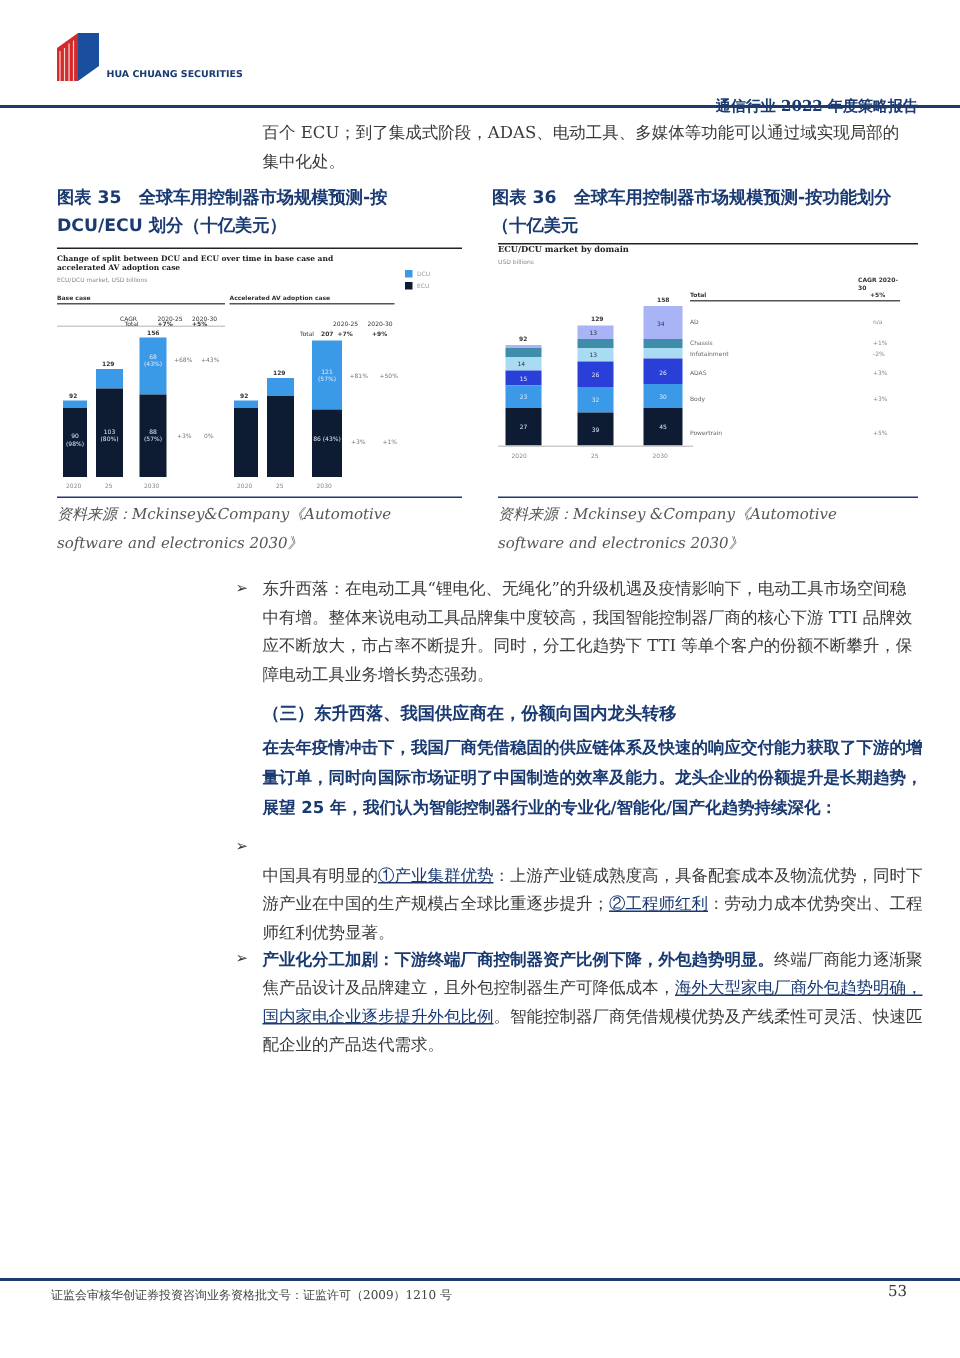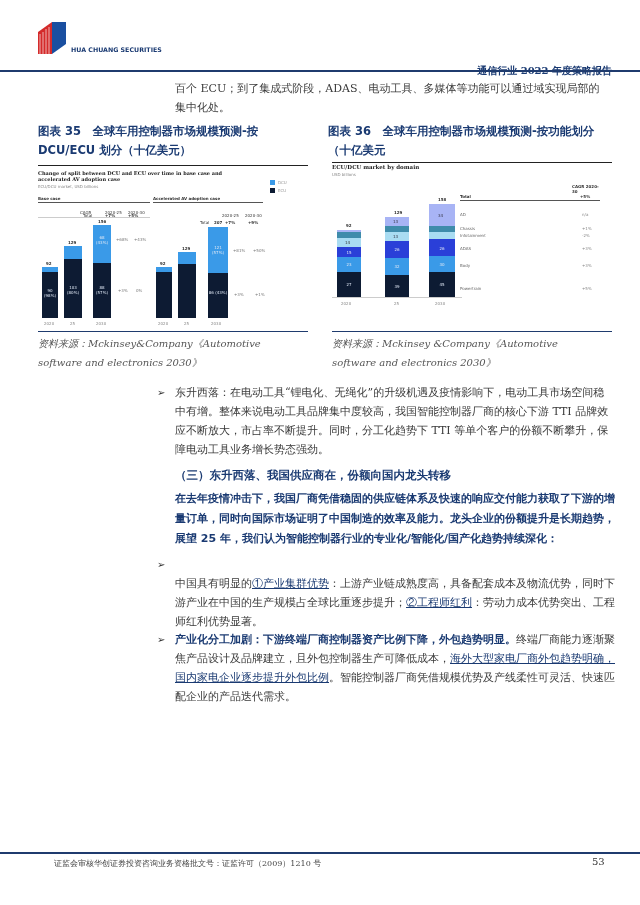--- a/index.html
+++ b/index.html
@@ -31,21 +31,21 @@
   .tiny { font-family:"DejaVu Sans",sans-serif; font-size:4px; color:#333; }
   .tinyw { font-family:"DejaVu Sans",sans-serif; font-size:4px; color:#dfe8f5; text-align:center; }
   .bar { position:absolute; }
   .bullet-block { left:175px; width:440px; }
   .arrow { position:absolute; left:-18px; top:0; font-family:"DejaVu Sans",sans-serif; font-size:10px; color:#333; }
   .bold-blue { font-weight:bold; color:#1a3a72; font-family:"DejaVu Sans",sans-serif; }
   .u { text-decoration:underline; color:#1a3a72; }
   .section-h { left:175px; top:468px; font-family:"DejaVu Sans",sans-serif; font-weight:bold; font-size:11.5px; color:#1a3a72; }
   .lead { left:175px; top:489px; width:440px; font-family:"DejaVu Sans",sans-serif; font-weight:bold; font-size:11px; line-height:20px; color:#1a3a72; }
   .footer-rule { left:0; top:852px; width:640px; height:2px; background:#1f3b6e; }
-  .footer-text { left:54px; top:858px; font-size:8px; color:#444; }
+  .footer-text { left:34px; top:858px; font-size:8px; color:#444; }
   .page-no { left:592px; top:856px; font-size:10px; color:#333; }
 </style>
 </head>
 <body>
 
 <div class="abs logo">
   <svg class="logo-mark" viewBox="0 0 28 32">
     <polygon points="0,10 14,0 14,32 0,32" fill="#d42a2a"></polygon>
     <polygon points="14,0 28,0 28,22 14,32" fill="#1a4fa0"></polygon>
     <g stroke="#fff" stroke-width="0.8" opacity="0.8">

